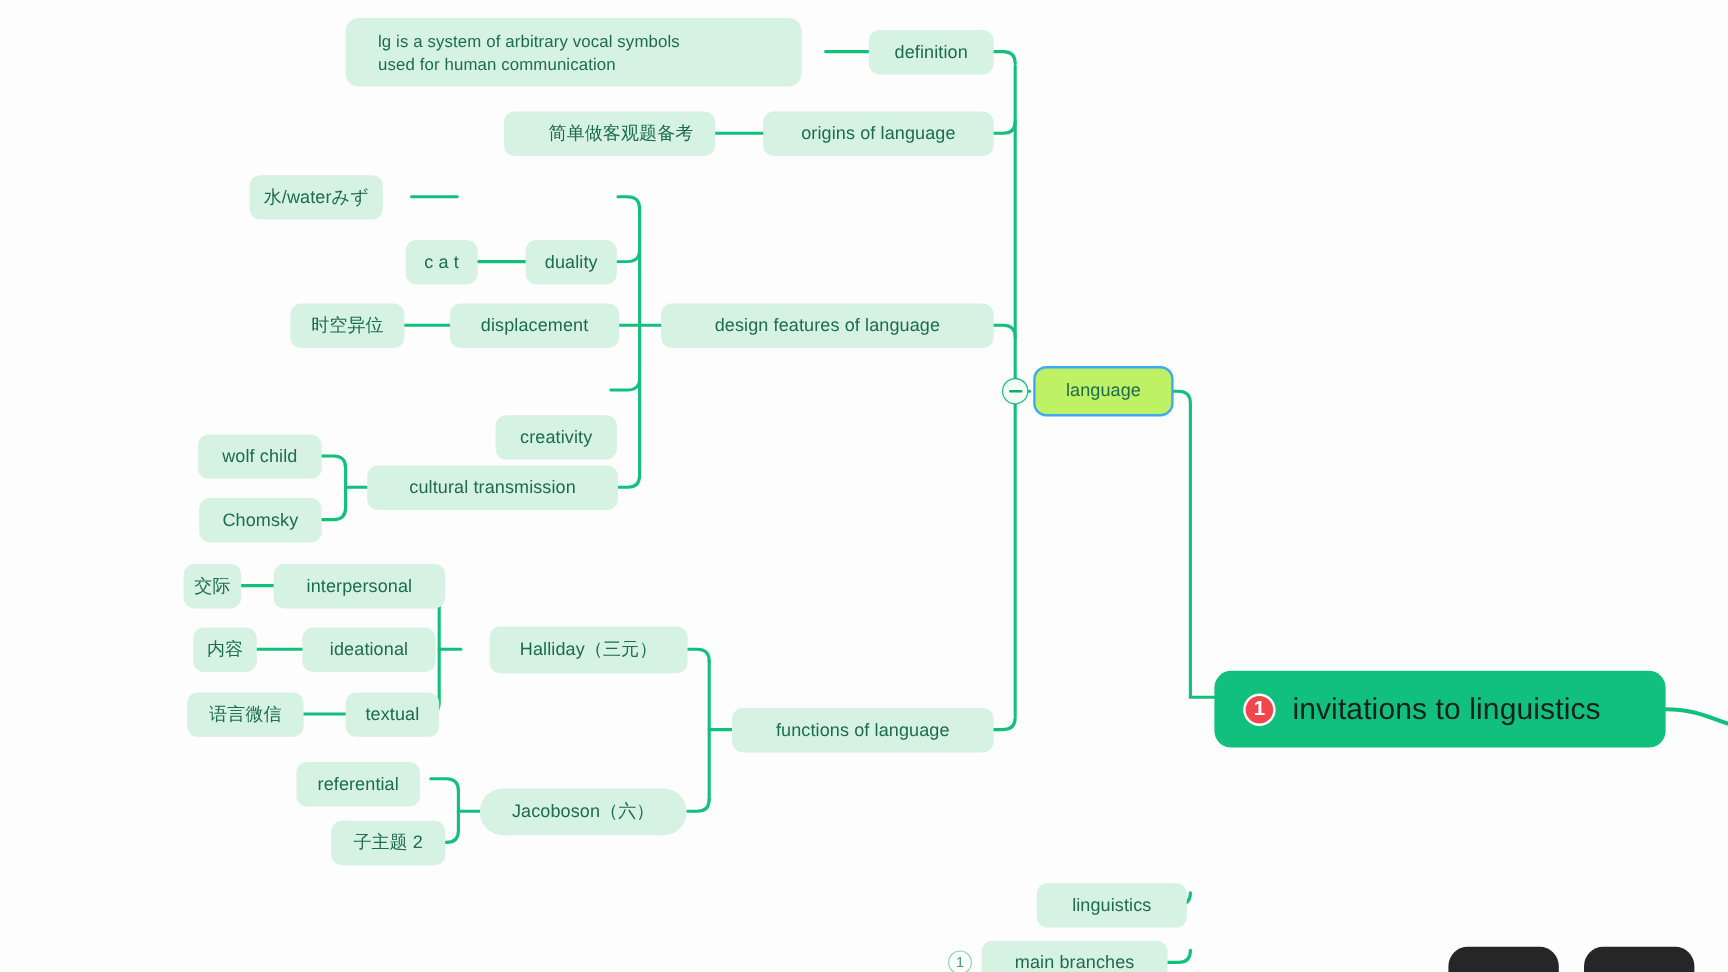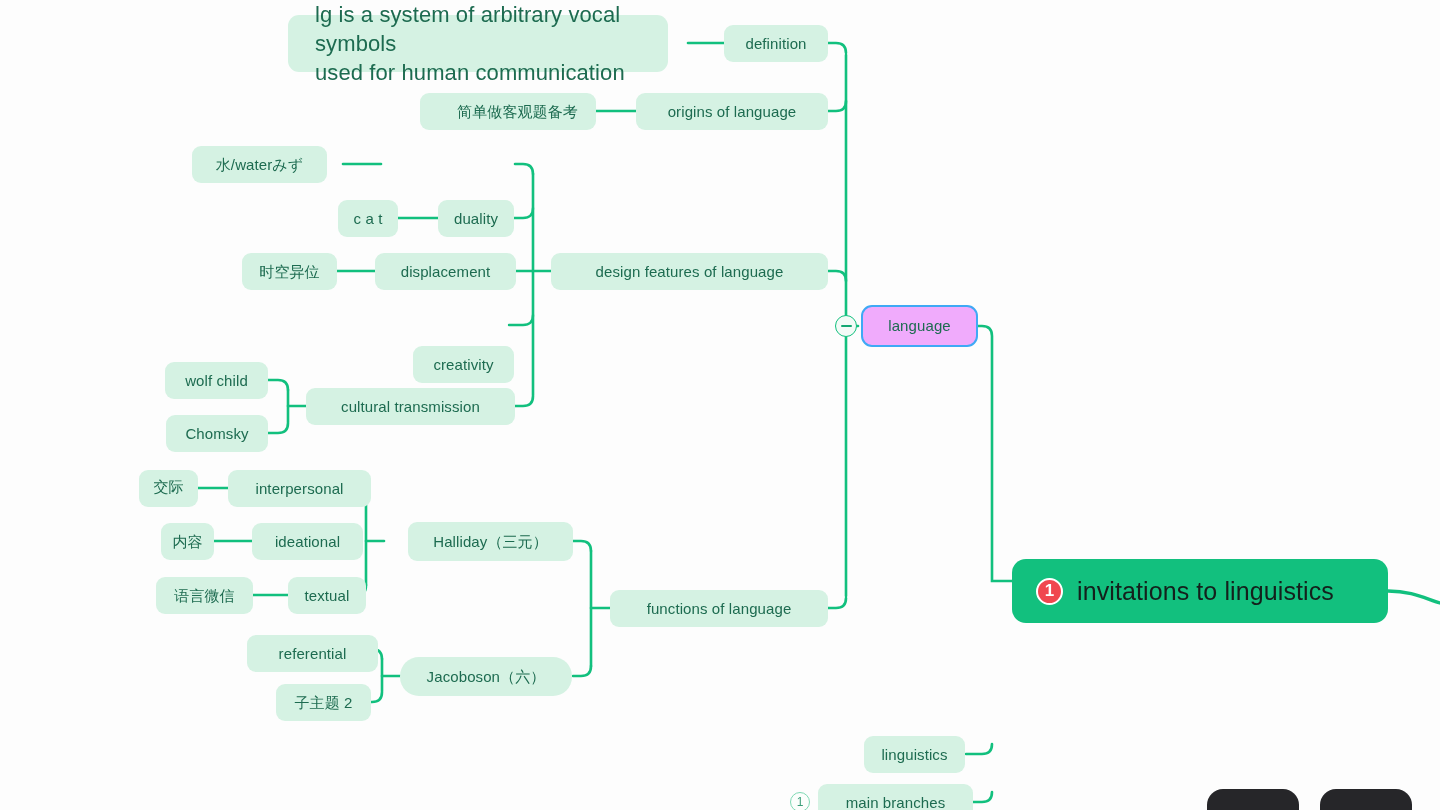--- a/index.html
+++ b/index.html
@@ -45,21 +45,21 @@
   }
   .node.multiline {
     justify-content: flex-start;
     text-align: left;
     white-space: pre-line;
     padding: 8px 16px;
     border-radius: 11px;
   }
   .node.selected {
     border: 2.5px solid #3fa9f5;
-    background: #f0abfc;
+    background: #bef264;
     border-radius: 11px;
   }
   .node.root {
     background: #12c07e;
     color: #14201c;
     border-radius: 14px;
     font-size: 25px;
     padding: 0 24px;
     justify-content: flex-start;
   }
@@ -184,84 +184,84 @@
       <path d="M 250 595 H 288"></path>
 
       <path d="M 382 659 V 691"></path>
       <path d="M 382 676 H 400"></path>
       <path d="M 359 649 H 372 Q 382 649 382 659"></path>
       <path d="M 359 702 H 372 Q 382 702 382 692"></path>
 
     </g>
   </svg>
 
-  <div class="node multiline" style="left:288px; top:15px; width:380px; height:57px; font-size:22px;padding-left:27px;">lg is a system of arbitrary vocal symbols
+  <div class="node multiline" style="left:288px; top:15px; width:380px; height:57px; font-size:14px;padding-left:27px;">lg is a system of arbitrary vocal symbols
 used for human communication</div>
 
   <div class="node" style="left:724px; top:25px; width:104px; height:37px;">definition</div>
 
   <div class="node" style="left:420px; top:93px; width:176px; height:37px;padding-left:31px;">简单做客观题备考</div>
 
   <div class="node" style="left:636px; top:93px; width:192px; height:37px;">origins of language</div>
 
-  <div class="node" style="left:192px; top:146px; width:135px; height:37px;">水/waterみず</div>
+  <div class="node" style="left:208px; top:146px; width:111px; height:37px;">水/waterみず</div>
 
 
   <div class="node" style="left:338px; top:200px; width:60px; height:37px;">c a t</div>
 
   <div class="node" style="left:438px; top:200px; width:76px; height:37px;">duality</div>
 
   <div class="node" style="left:242px; top:253px; width:95px; height:37px;">时空异位</div>
 
   <div class="node" style="left:375px; top:253px; width:141px; height:37px;">displacement</div>
 
   <div class="node" style="left:413px; top:307px; width:101px; height:37px;margin-top:39px;">creativity</div>
 
   <div class="node" style="left:165px; top:362px; width:103px; height:37px;">wolf child</div>
 
   <div class="node" style="left:166px; top:415px; width:102px; height:37px;">Chomsky</div>
 
   <div class="node" style="left:306px; top:388px; width:209px; height:37px;">cultural transmission</div>
 
   <div class="node" style="left:551px; top:253px; width:277px; height:37px;">design features of language</div>
 
-  <div class="node" style="left:139px; top:470px; width:59px; height:37px;font-family:Liberation Mono, monospace;">交际</div>
+  <div class="node" style="left:153px; top:470px; width:48px; height:37px;">交际</div>
 
   <div class="node" style="left:228px; top:470px; width:143px; height:37px;">interpersonal</div>
 
   <div class="node" style="left:161px; top:523px; width:53px; height:37px;">内容</div>
 
   <div class="node" style="left:252px; top:523px; width:111px; height:37px;">ideational</div>
 
   <div class="node" style="left:156px; top:577px; width:97px; height:37px;">语言微信</div>
 
   <div class="node" style="left:288px; top:577px; width:78px; height:37px;">textual</div>
 
   <div class="node" style="left:408px; top:522px; width:165px; height:39px;">Halliday（三元）</div>
 
-  <div class="node" style="left:247px; top:635px; width:131px; height:37px;">referential</div>
+  <div class="node" style="left:247px; top:635px; width:103px; height:37px;">referential</div>
 
   <div class="node" style="left:276px; top:684px; width:95px; height:37px;">子主题 2</div>
 
   <div class="node" style="left:400px; top:657px; width:172px; height:39px;border-radius:19px;">Jacoboson（六）</div>
 
   <div class="node" style="left:610px; top:590px; width:218px; height:37px;">functions of language</div>
 
   <div class="node selected" style="left:861px; top:305px; width:117px; height:42px;">language</div>
 
   <div class="collapse-toggle" style="left:835px; top:315px;">
     <span class="bar"></span>
   </div>
 
   <div class="node root" style="left:1012px; top:559px; width:376px; height:64px;">
     <span class="root-badge">1</span>
     <span class="root-label">invitations to linguistics</span>
   </div>
 
-  <div class="node" style="left:864px; top:736px; width:101px; height:37px;">linguistics</div>
+  <div class="node" style="left:864px; top:736px; width:125px; height:37px;">linguistics</div>
 
   <div class="node" style="left:818px; top:784px; width:155px; height:37px;">main branches</div>
 
   <div class="count-toggle" style="left:790px; top:792px;">1</div>
 
   <div class="bottom-bar-btn" style="left:1207px; top:789px; width:92px; height:40px;"></div>
   <div class="bottom-bar-btn" style="left:1320px; top:789px; width:92px; height:40px;"></div>
 
 </div>
 

